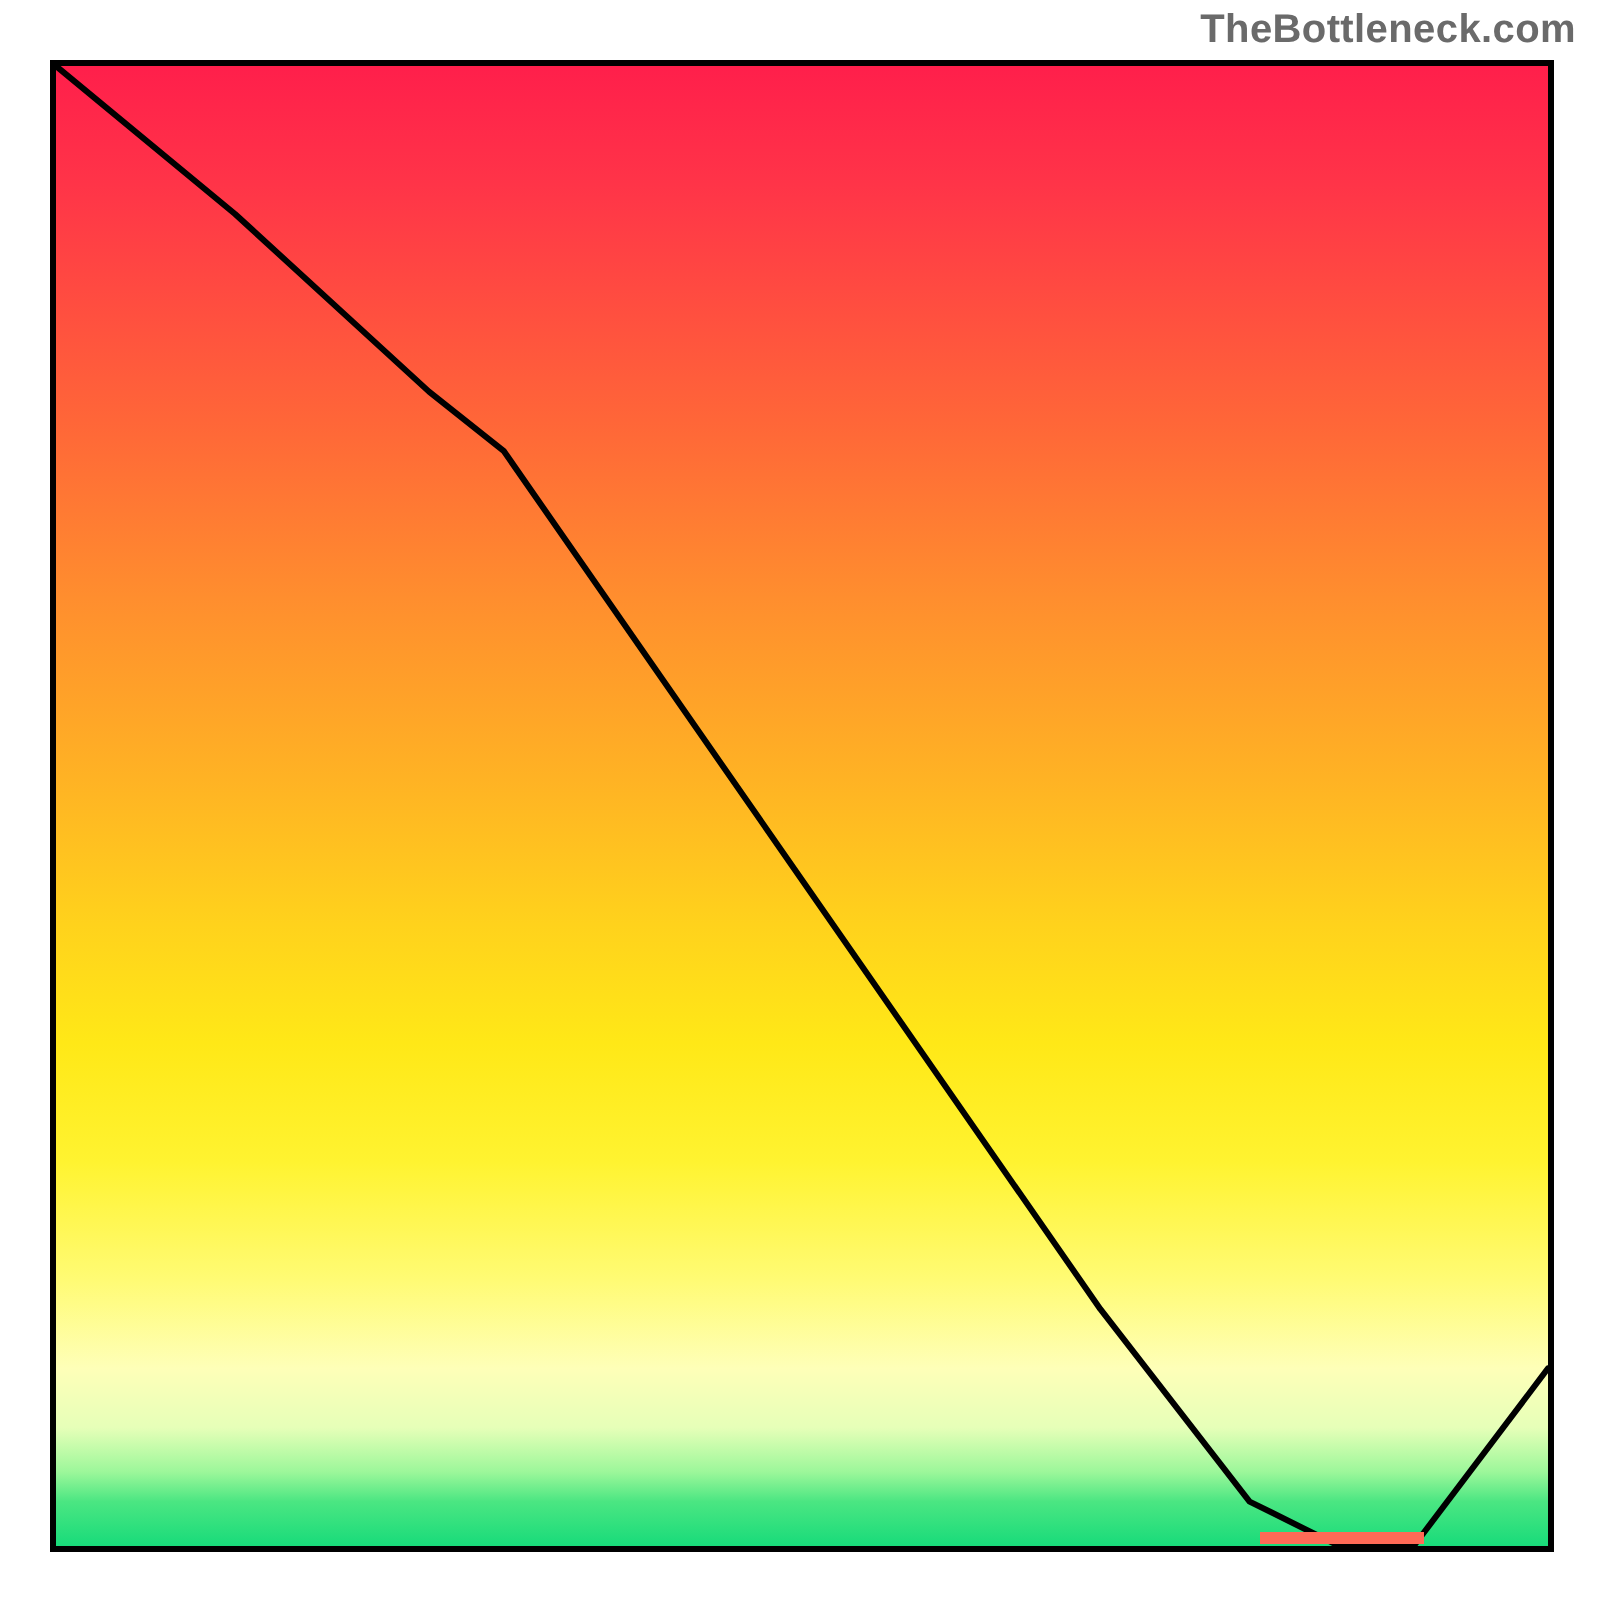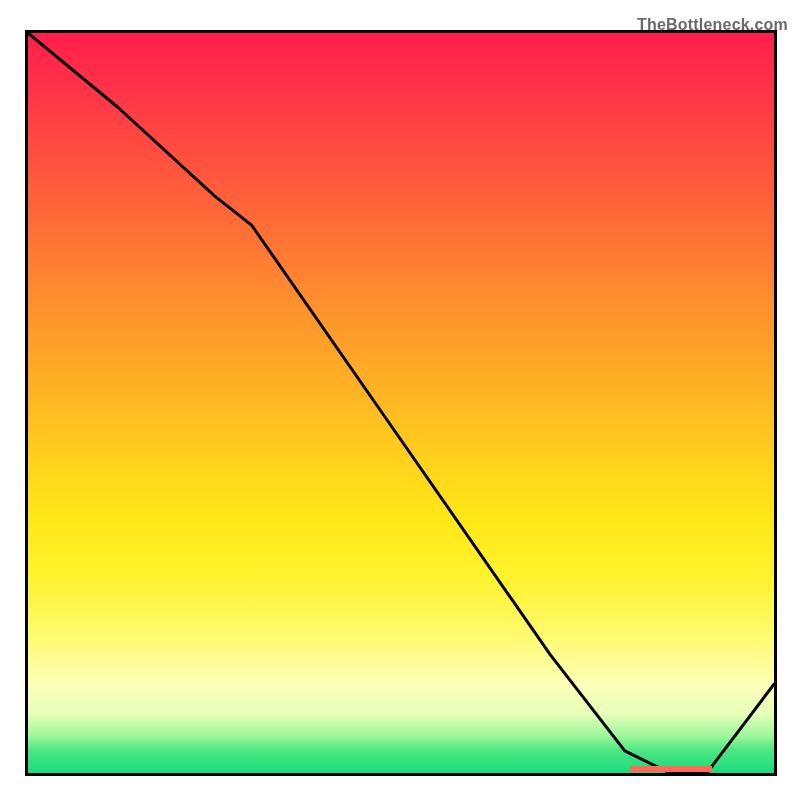--- a/index.html
+++ b/index.html
@@ -11,23 +11,23 @@
     font-family: Arial, Helvetica, sans-serif;
     overflow: hidden;
   }
   .container {
     position: relative;
     width: 800px;
     height: 800px;
   }
   .watermark {
     position: absolute;
-    top: 16px;
+    top: 4px;
     right: 12px;
-    font-size: 16px;
+    font-size: 20px;
     font-weight: bold;
     color: #6a6a6a;
     letter-spacing: 0.2px;
     user-select: none;
   }
   .plot-area {
     position: absolute;
     left: 25px;
     top: 30px;
     width: 752px;   

